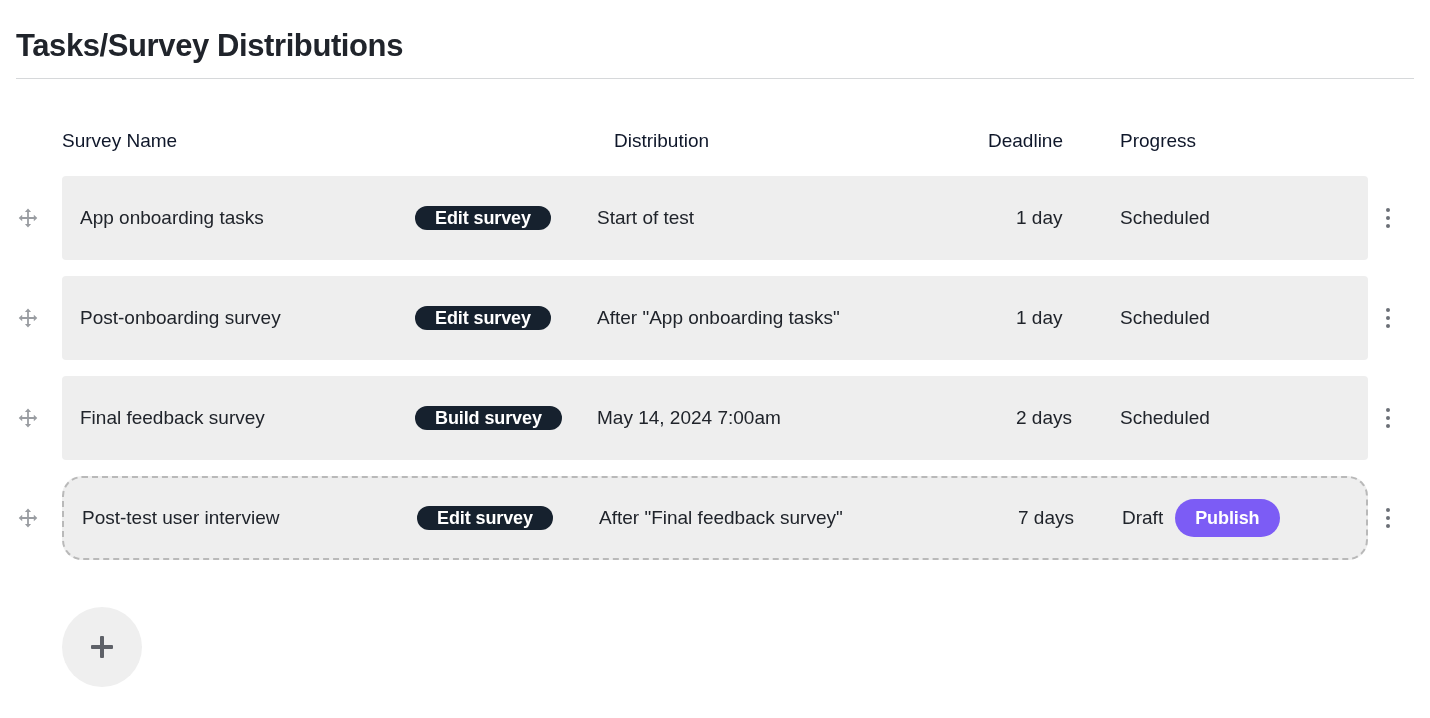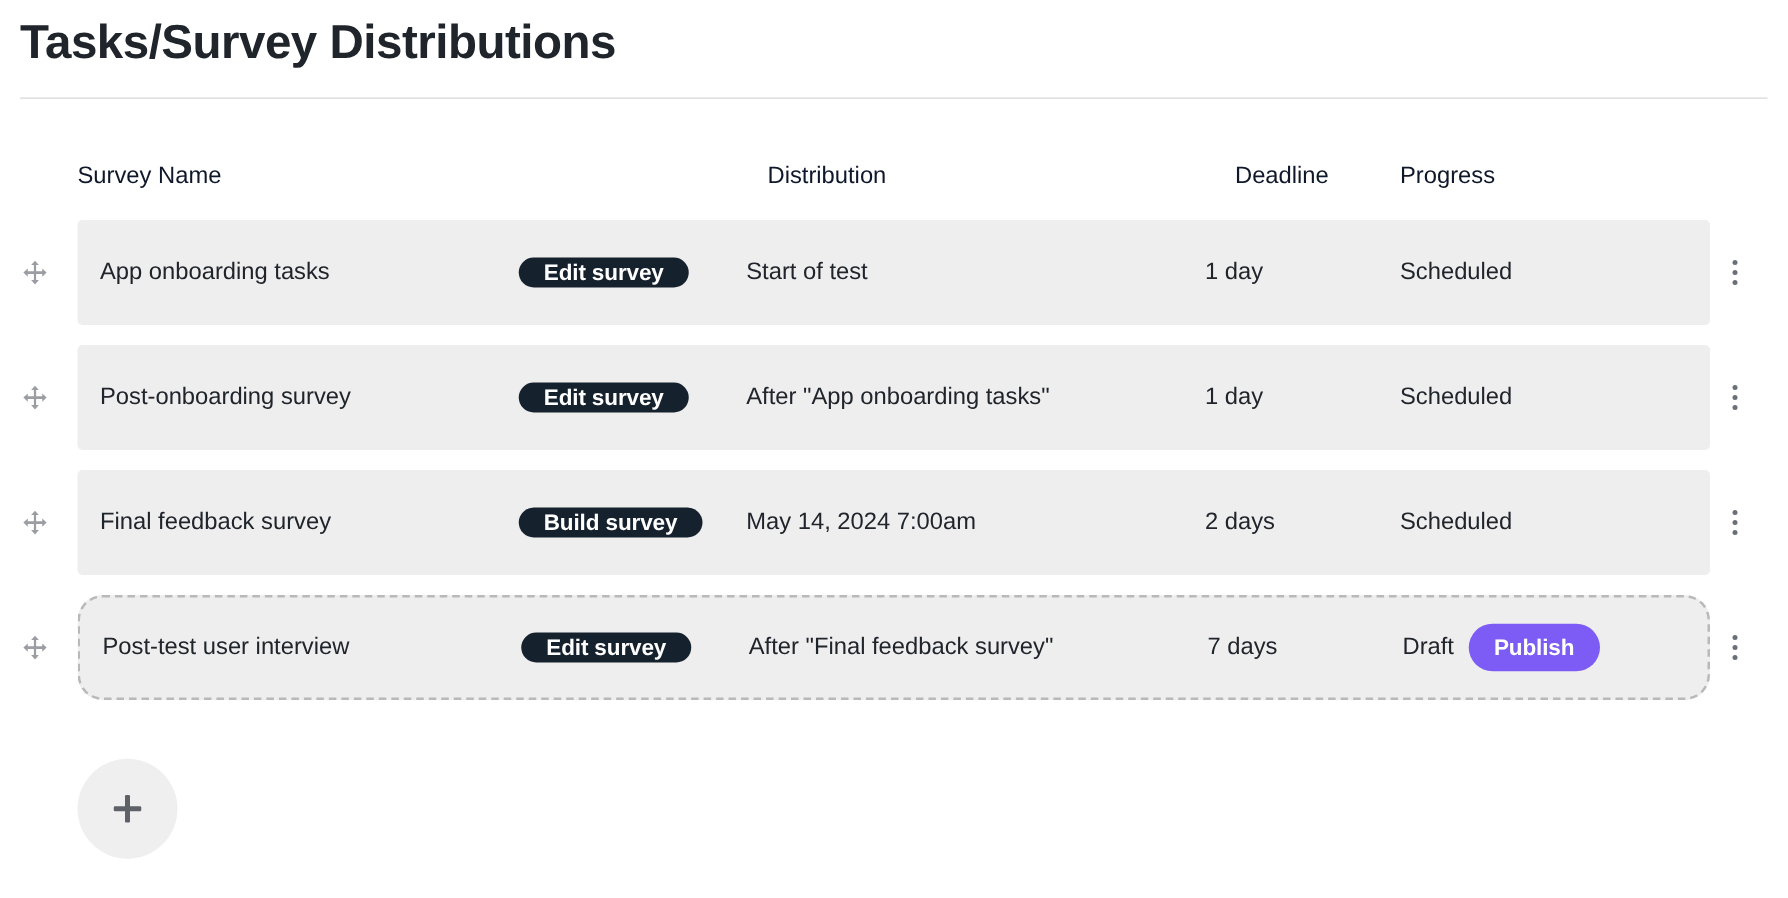--- a/index.html
+++ b/index.html
@@ -16,22 +16,22 @@
     position: relative;
     width: 1430px;
     height: 718px;
     overflow: hidden;
   }
 
   
   .page-title {
     position: absolute;
     left: 16px;
-    top: 14px;
-    font-size: 38px;
+    top: 26px;
+    font-size: 31px;
     font-weight: 700;
     letter-spacing: -0.4px;
     color: #20242b;
     line-height: 40px;
     white-space: nowrap;
   }
 
   .header-divider {
     position: absolute;
     left: 16px;
@@ -113,21 +113,21 @@
     transform: translateY(-50%);
     font-size: 19px;
     color: #20242b;
     white-space: nowrap;
   }
 
   
   .cell-name { left: 18px; }
   .cell-btn  { left: 353px; }
   .cell-dist { left: 535px; }
-  .cell-dead { left: 902px; }
+  .cell-dead { left: 954px; }
   .cell-prog { left: 1058px; display: flex; align-items: center; gap: 12px; }
 
   .action-btn {
     display: inline-flex;
     align-items: center;
     justify-content: center;
     height: 24px;
     padding: 0 20px;
     border: none;
     border-radius: 19px;

